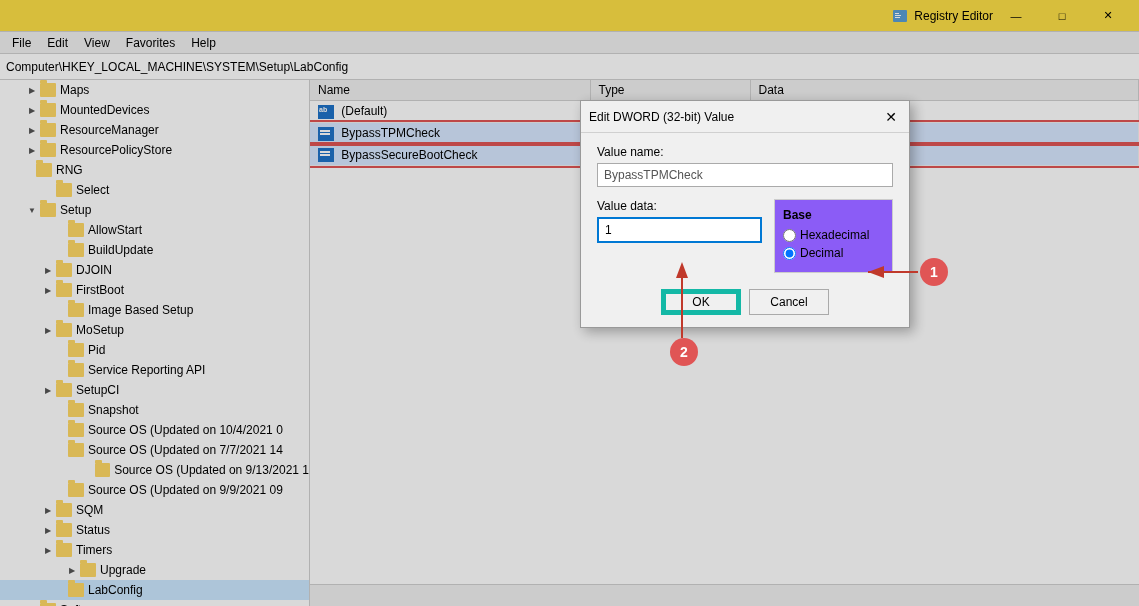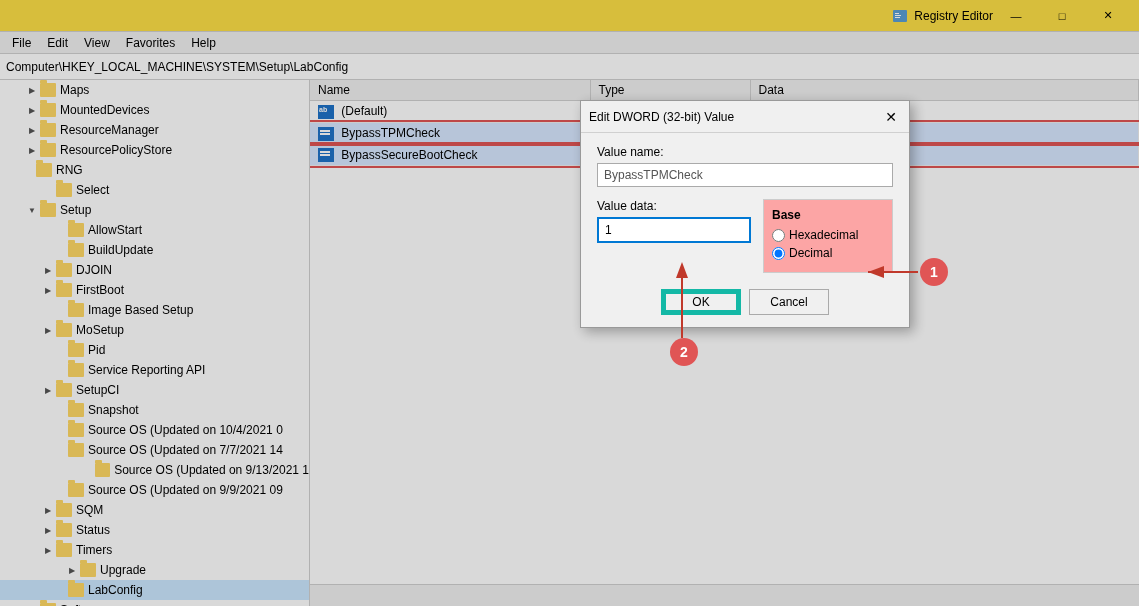--- a/index.html
+++ b/index.html
@@ -247,24 +247,24 @@
       margin-bottom: 12px;
     }
     .dialog-row {
       display: flex;
       gap: 12px;
     }
     .dialog-data-section {
       flex: 1;
     }
     .dialog-base-section {
-      width: 130px;
+      width: 119px;
       border: 1px solid #ccc;
       padding: 8px;
-      background: #fca5a5;
+      background: #8b5cf6;
     }
     .dialog-base-title {
       font-size: 12px;
       font-weight: bold;
       margin-bottom: 6px;
     }
     .dialog-input {
       background: #fff;
       border: 2px solid #0078d4;
       width: 100%;

